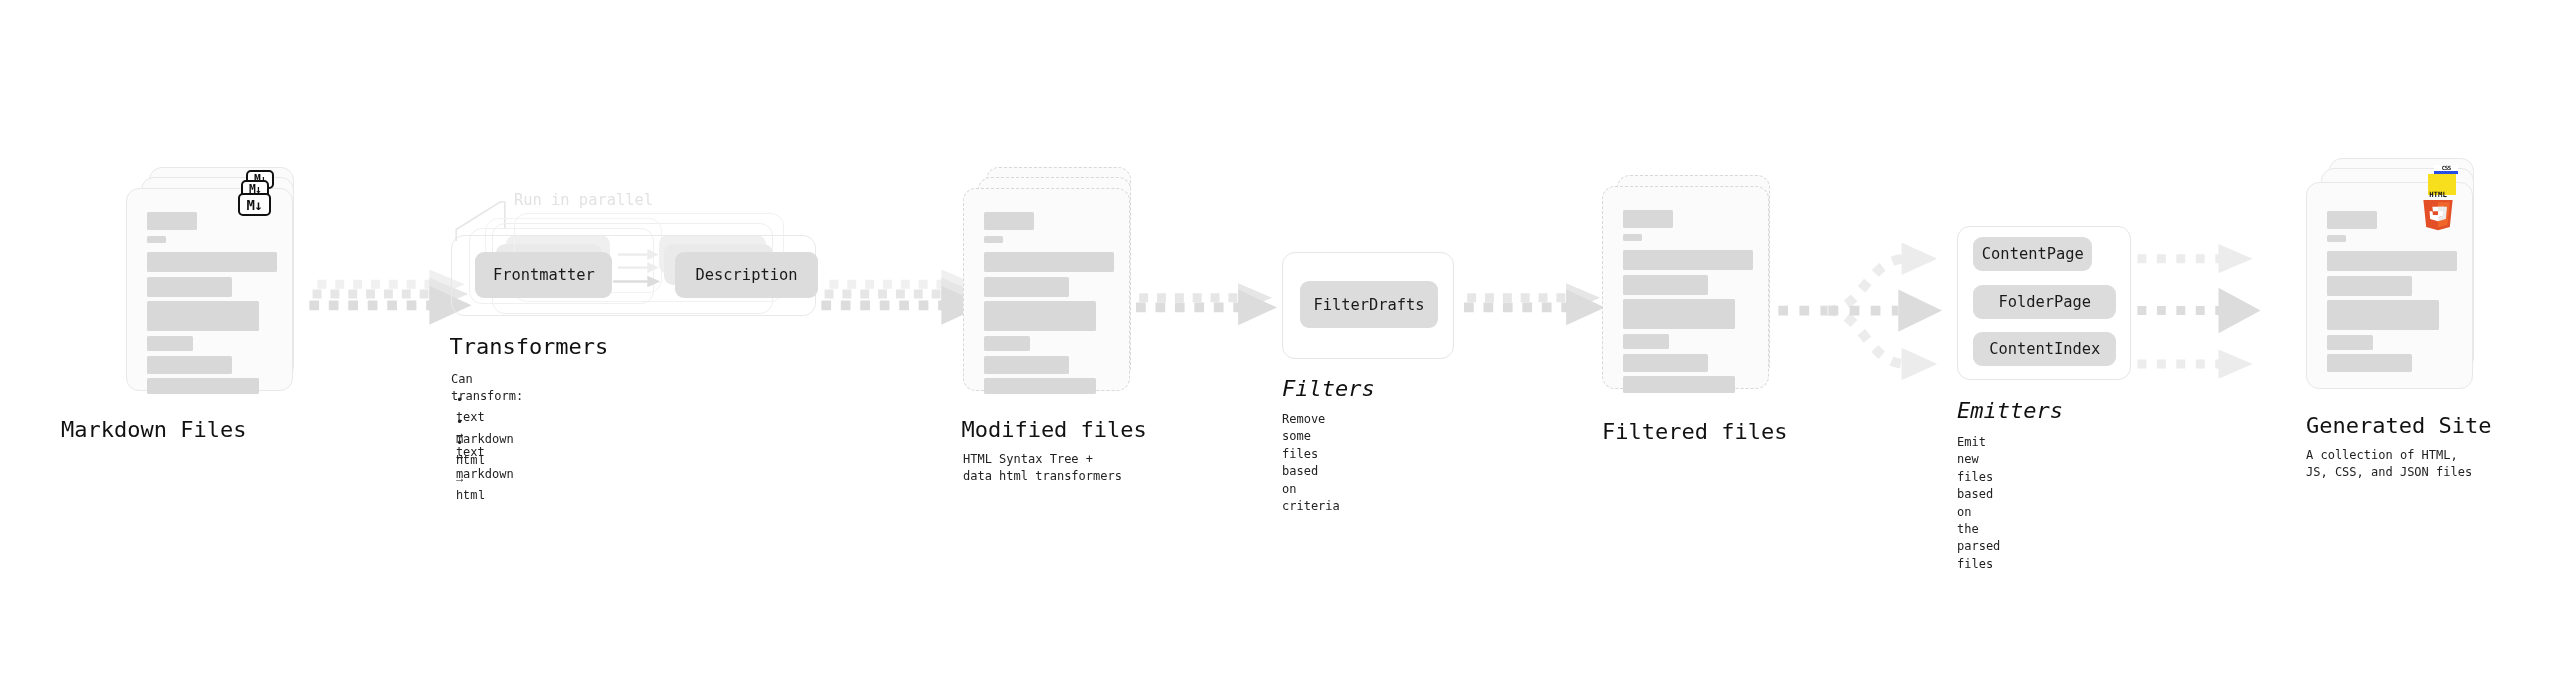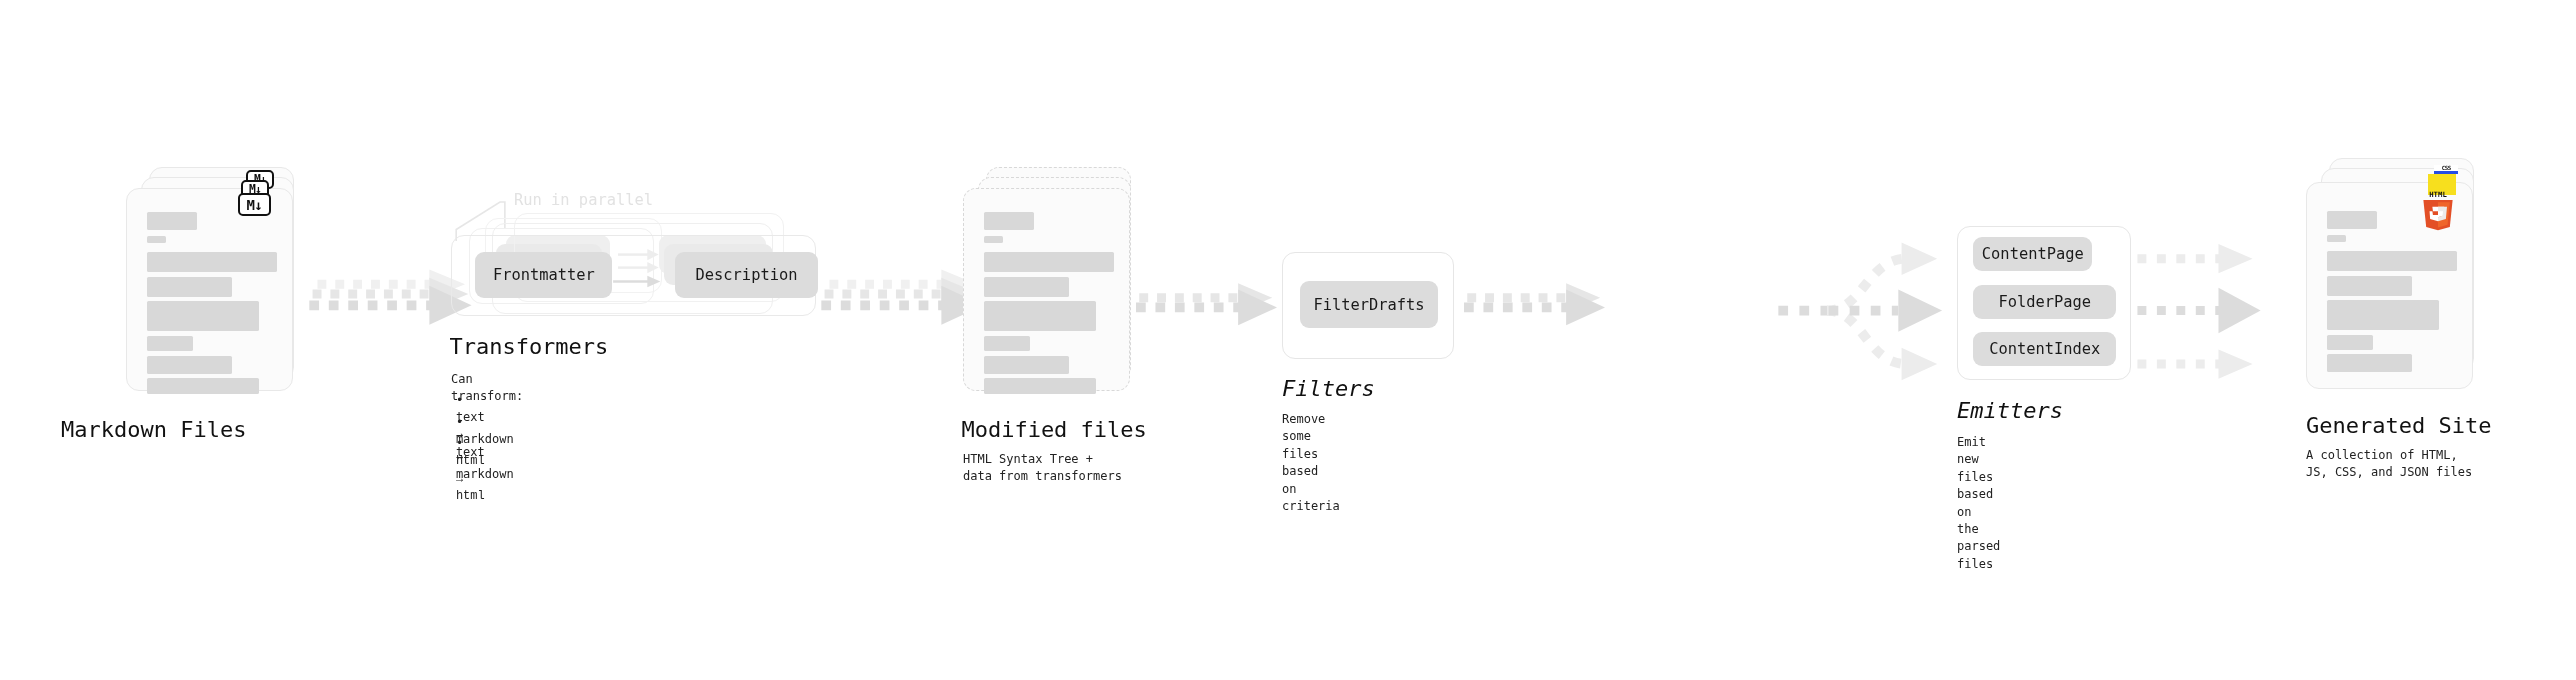--- a/index.html
+++ b/index.html
@@ -199,21 +199,21 @@
         <div class="skel" style="left:19.5px; top:63px; width:130px; height:19.5px;"></div>
         <div class="skel" style="left:19.5px; top:88px; width:85px; height:19.5px;"></div>
         <div class="skel" style="left:19.5px; top:112px; width:112px; height:30px;"></div>
         <div class="skel" style="left:19.5px; top:147px; width:46px; height:14.6px;"></div>
         <div class="skel" style="left:19.5px; top:167px; width:85px; height:18px;"></div>
         <div class="skel" style="left:19.5px; top:189px; width:112px; height:16.3px;"></div>
       </div>
     </div>
     <div class="title" style="left:-1.6px; top:250px;text-align:center;">Modified files</div>
     <div class="sub" style="left:0px; top:284px;">HTML Syntax Tree +
-data from transformers</div>
+data html transformers</div>
   </div>
 
   <svg class="arrowsvg" style="left:1136px; top:283px;" width="154" height="57" viewBox="0 0 190 70">
     <g stroke="#e6e6e6" stroke-width="11" stroke-dasharray="11 11" fill="#e6e6e6">
       <line x1="4" y1="18" x2="128" y2="18"></line>
         <polygon points="126,0 168,18 126,36" stroke="none"></polygon>
     </g>
     <g stroke="#dcdcdc" stroke-width="12" stroke-dasharray="12 12" fill="#dcdcdc">
       <line x1="0" y1="30" x2="128" y2="30"></line>
         <polygon points="126,8 174,30 126,52" stroke="none"></polygon>
@@ -232,20 +232,36 @@
     <g stroke="#e6e6e6" stroke-width="11" stroke-dasharray="11 11" fill="#e6e6e6">
       <line x1="4" y1="18" x2="128" y2="18"></line>
         <polygon points="126,0 168,18 126,36" stroke="none"></polygon>
     </g>
     <g stroke="#dcdcdc" stroke-width="12" stroke-dasharray="12 12" fill="#dcdcdc">
       <line x1="0" y1="30" x2="128" y2="30"></line>
         <polygon points="126,8 174,30 126,52" stroke="none"></polygon>
     </g>
   </svg>
 
+  <div class="node" style="left:1602px; top:175px;">
+    <div class="cardstack" style="width:167px;height:228px;">
+      <div class="card l2 dashed" style="top:0px; left:14.6px; width:153px; height:203px;"></div>
+      <div class="card l1 dashed" style="top:11.4px;">
+        <div class="skel" style="left:19.5px; top:23px; width:50px; height:18px;"></div>
+        <div class="skel" style="left:19.5px; top:47px; width:19.5px; height:6.5px;"></div>
+        <div class="skel" style="left:19.5px; top:63px; width:130px; height:19.5px;"></div>
+        <div class="skel" style="left:19.5px; top:88px; width:85px; height:19.5px;"></div>
+        <div class="skel" style="left:19.5px; top:112px; width:112px; height:30px;"></div>
+        <div class="skel" style="left:19.5px; top:147px; width:46px; height:14.6px;"></div>
+        <div class="skel" style="left:19.5px; top:167px; width:85px; height:18px;"></div>
+        <div class="skel" style="left:19.5px; top:189px; width:112px; height:16.3px;"></div>
+      </div>
+    </div>
+    <div class="title" style="left:0px; top:244px;">Filtered files</div>
+  </div>
 
   <svg class="arrowsvg" style="left:1778px; top:236px;" width="179" height="154" viewBox="0 0 220 190">
     <g fill="none" stroke-width="12" stroke-dasharray="12 14">
       <path d="M0 92 L62 92" stroke="#dcdcdc"></path>
       <path d="M60 92 C104 92, 110 28, 158 28" stroke="#ececec"></path>
       <path d="M60 92 C104 92, 110 158, 158 158" stroke="#ececec"></path>
       <path d="M62 92 L148 92" stroke="#dcdcdc"></path>
     </g>
     <polygon points="152,8 196,28 152,48" fill="#ececec"></polygon>
     <polygon points="148,66 202,92 148,118" fill="#dcdcdc"></polygon>

